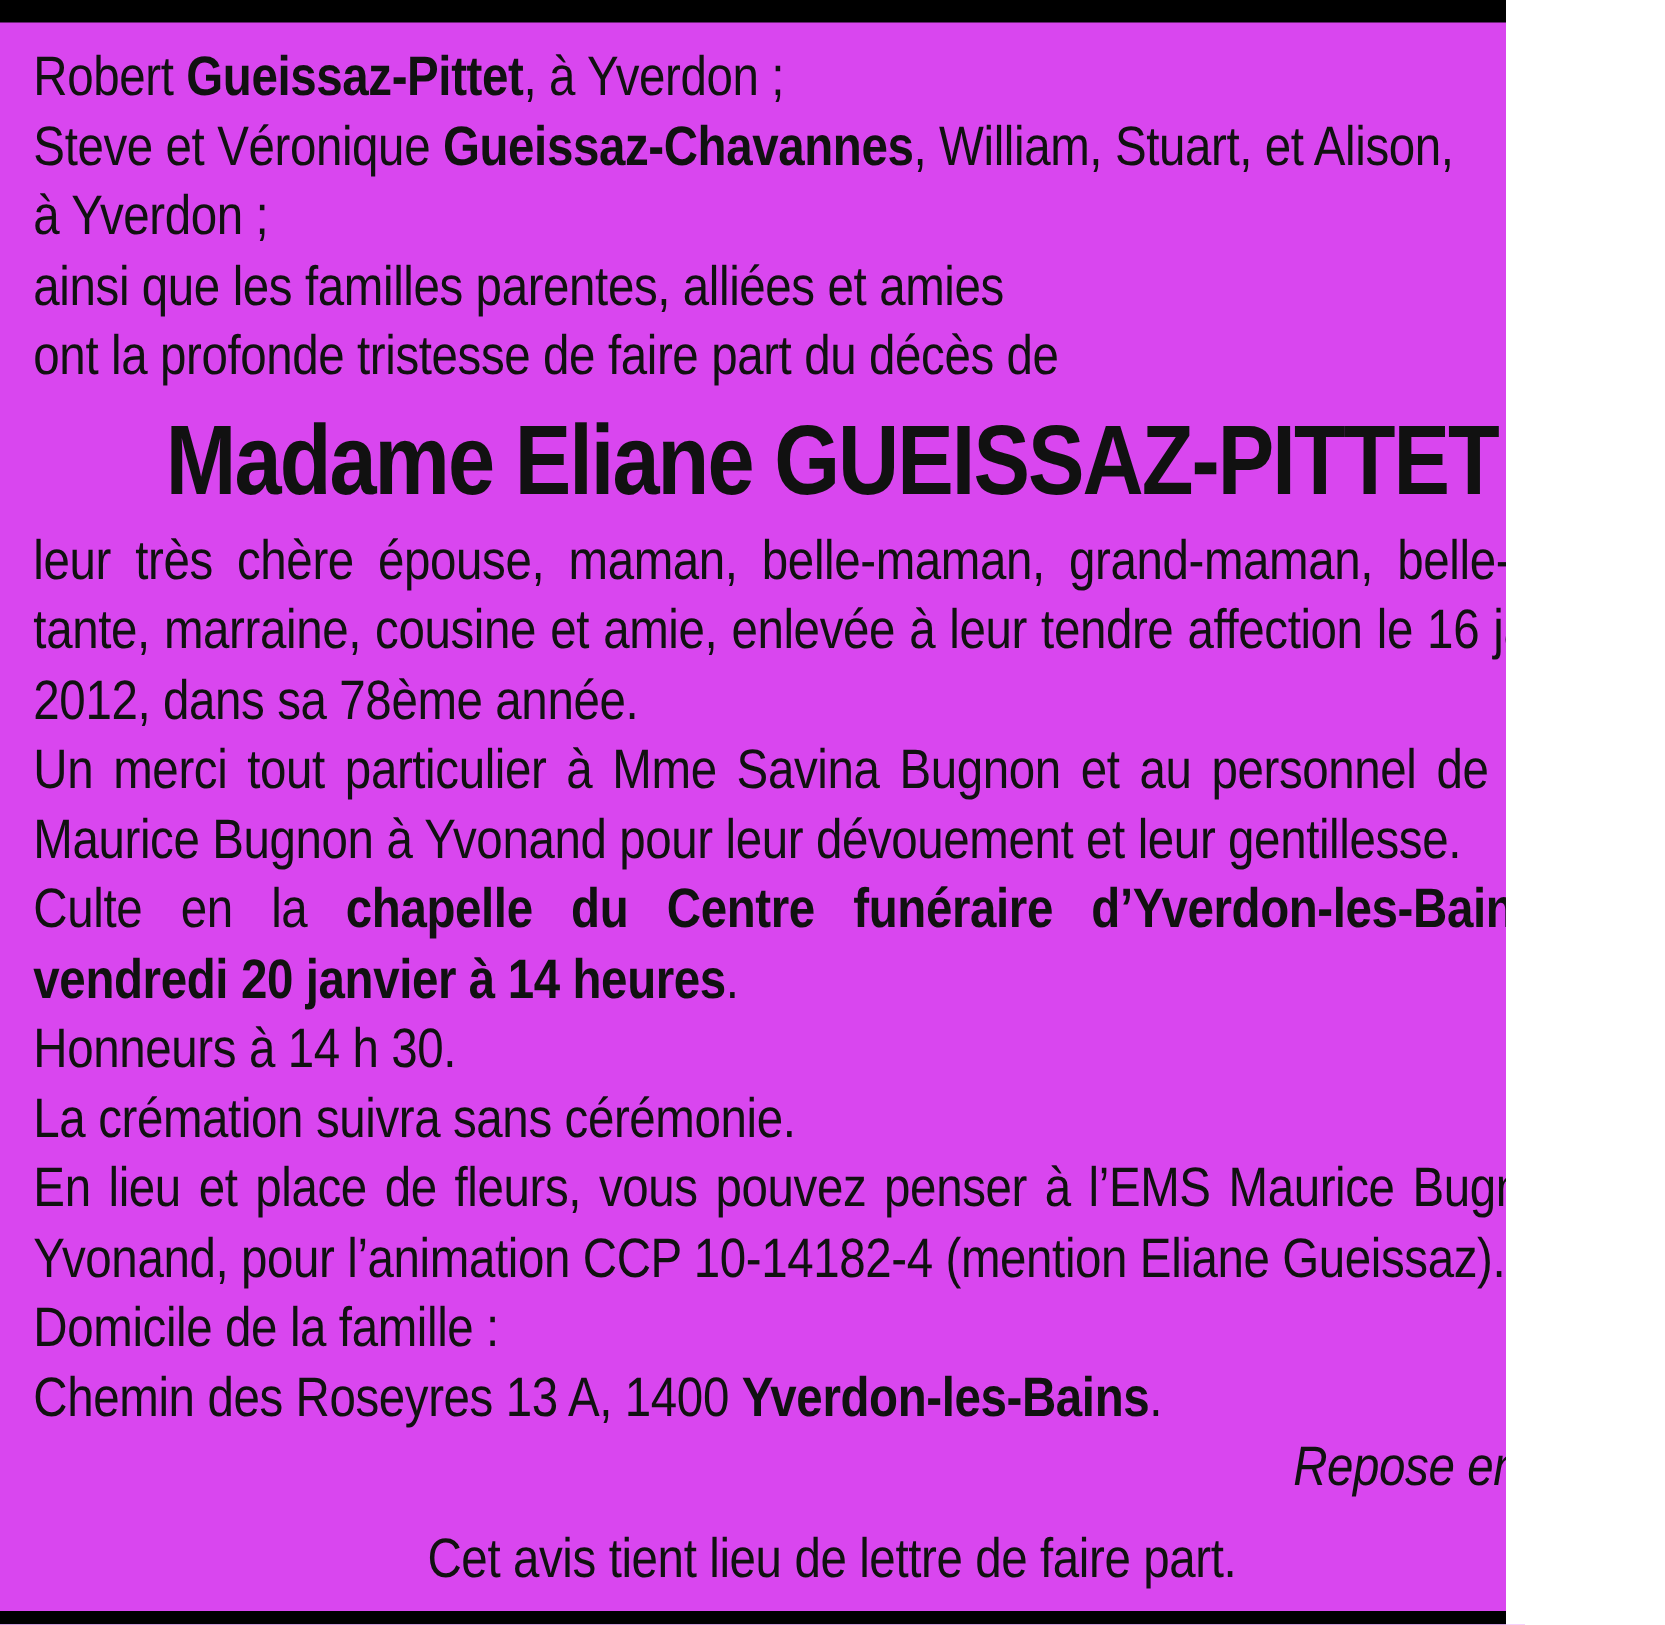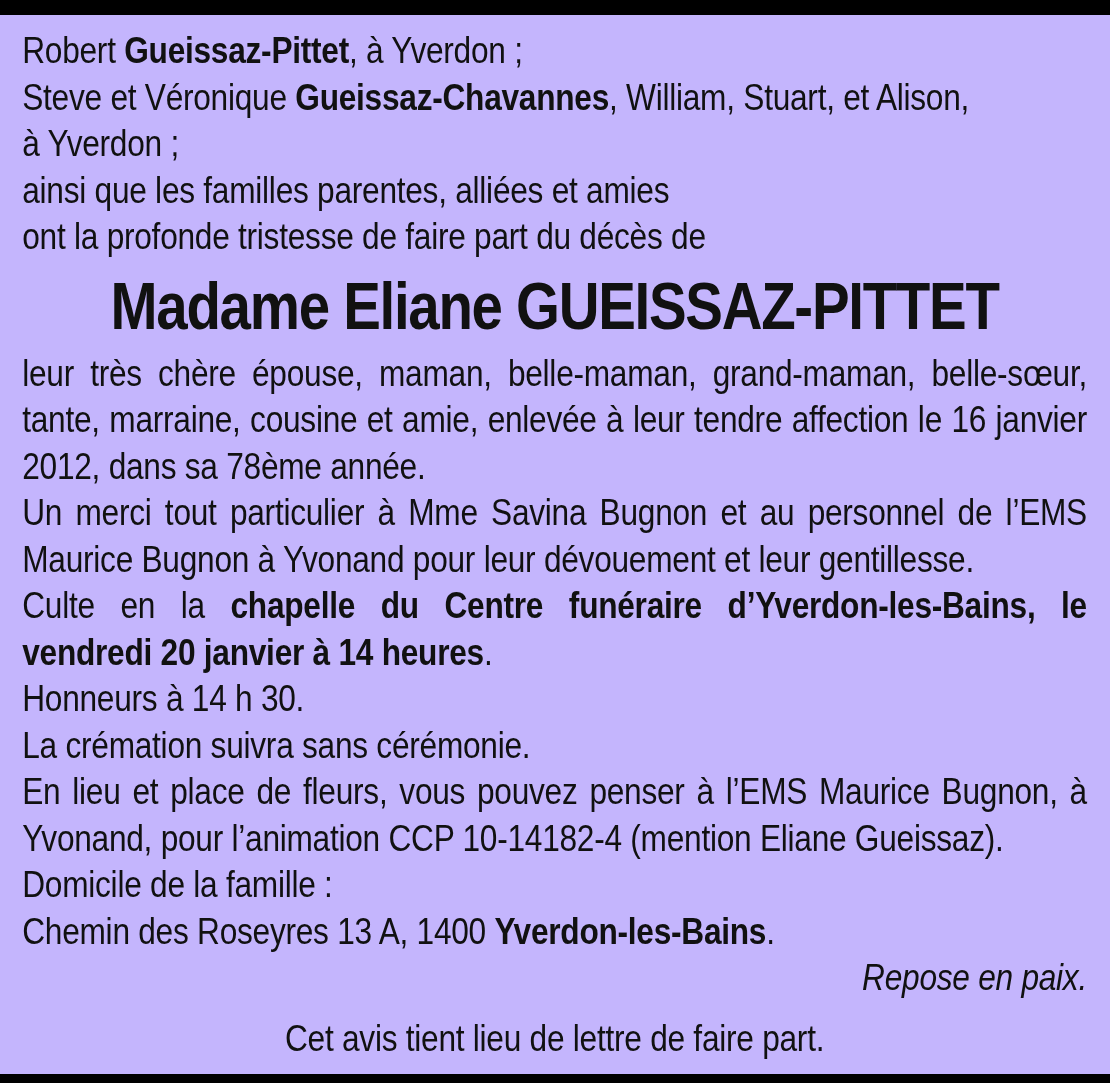--- a/index.html
+++ b/index.html
@@ -1,20 +1,20 @@
 <!DOCTYPE html>
 <html><head>
 <meta charset="utf-8">
 <style>
   html, body { margin: 0; padding: 0; background: #ffffff; }
   .page {
     position: relative;
-    width: 1110px;
+    width: 1004px;
     height: 1083px;
-    background: #c4b5fd;
+    background: #d946ef;
     overflow: hidden;
     color: #111111;
     font-family: "Liberation Sans", "DejaVu Sans", sans-serif;
   }
   .bar {
     position: absolute;
     left: 0;
     width: 100%;
     background: #000000;
   }

